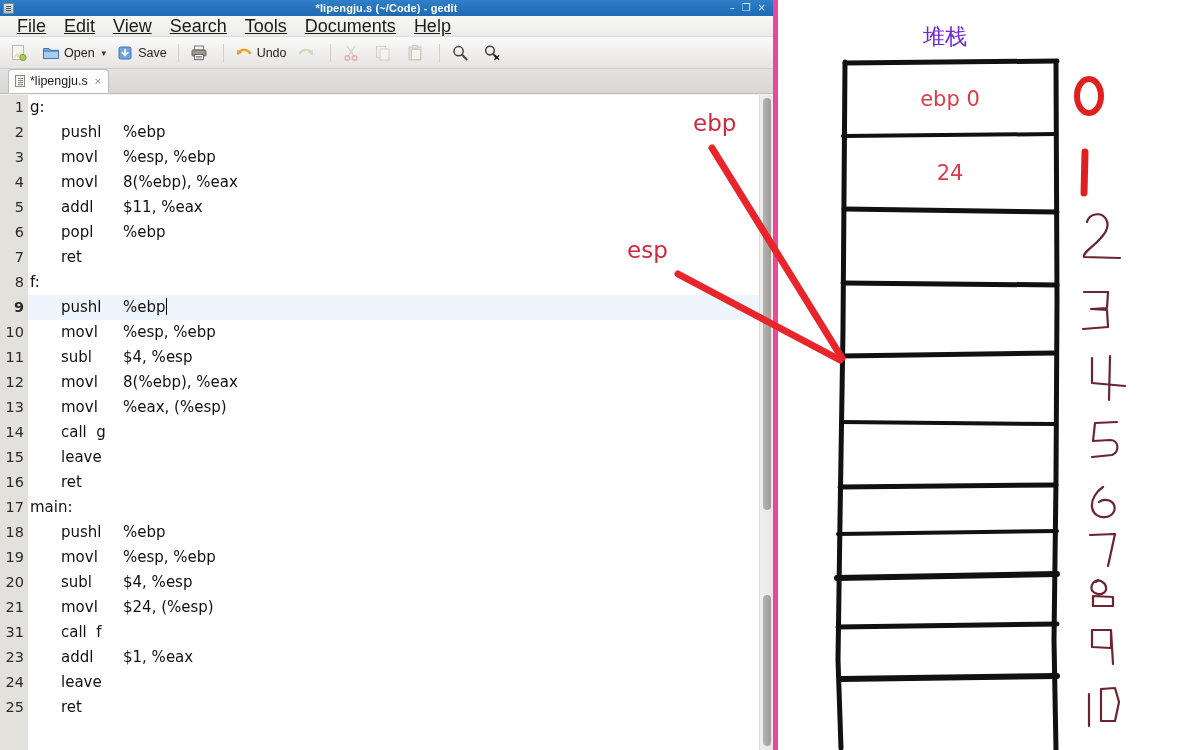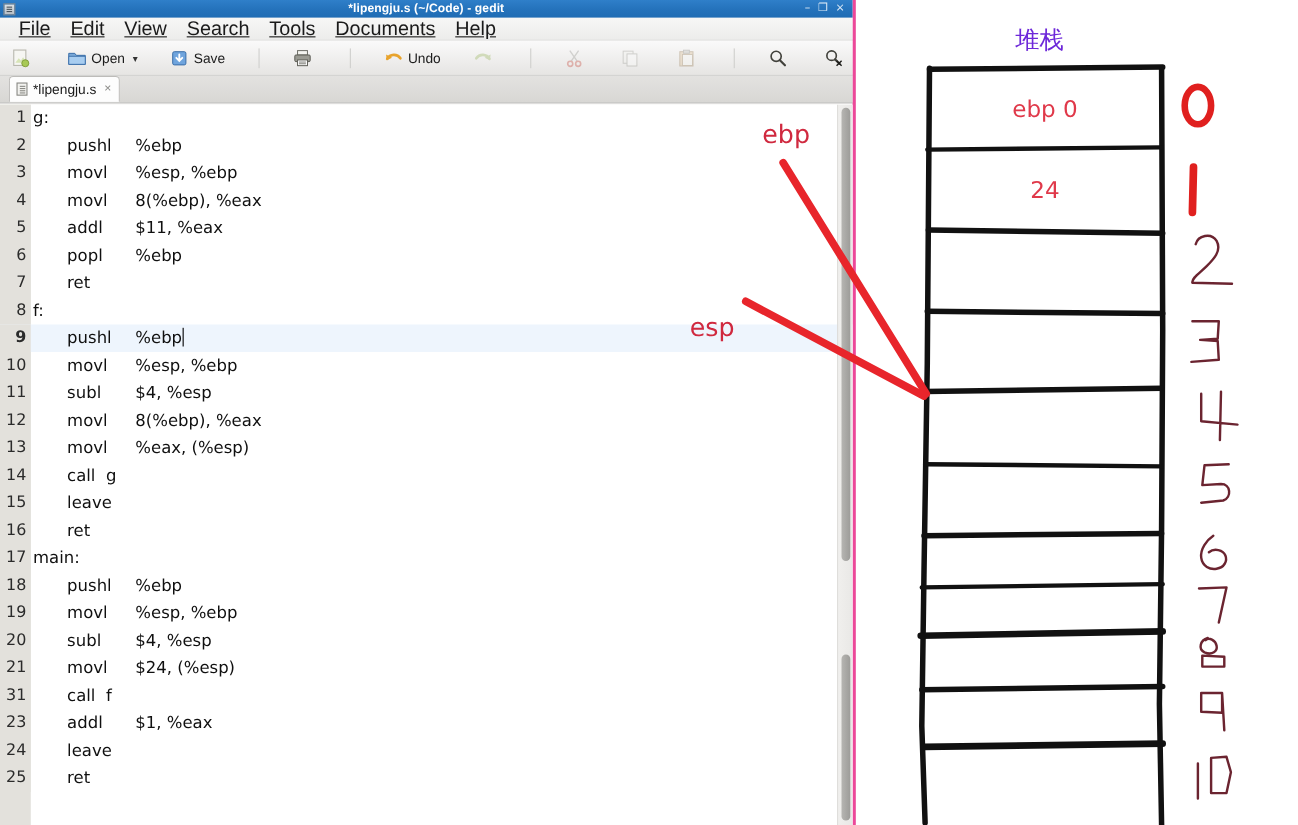--- a/index.html
+++ b/index.html
@@ -11,21 +11,21 @@
     font-family: "Liberation Sans", sans-serif;
     overflow: hidden;
   }
   #root { position: relative; width: 1180px; height: 750px; background:#fff; }
 
   
   #gedit-window {
     position: absolute; left: 0; top: 0;
     width: 778px; height: 750px;
     background: #f4f4f3;
-    border-right: 3px solid #ec4899;
+    border-right: 5px solid #ec4899;
   }
 
   
   #titlebar {
     position: relative;
     height: 16px;
     background: linear-gradient(to bottom, #2f7fc9 0%, #2573bc 50%, #1f6cb4 100%);
     display: flex; align-items: center;
     padding: 0 3px;
   }
@@ -70,21 +70,21 @@
     white-space: nowrap;
   }
   #menubar .mi span.ul { text-decoration: underline; }
 
   
   #toolbar {
     height: 32px;
     background: linear-gradient(to bottom,#fafafa,#eeedec 60%,#e6e5e3);
     border-bottom: 1px solid #cfcfcd;
     display: flex; align-items: center;
-    padding-left: 6px; gap: 2px; justify-content: space-between;
+    padding-left: 6px; gap: 2px;
   }
   .tb-item { display:flex; align-items:center; gap:4px; padding: 2px 4px; height:26px; }
   .tb-item .lbl { font-size: 12.5px; color:#1c1c1c; }
   .tb-sep { width:1px; height:18px; background:#cfcfcd; margin:0 5px; }
   .tb-caret { font-size:9px; color:#333; margin-left:3px; }
   .icon { width:18px; height:18px; display:inline-block; position:relative; flex:0 0 auto;}
   .ic-dim { opacity: 0.32; }
 
   
   #tabbar {
@@ -515,15 +515,15 @@
       <path d="M1092 630 l0 17 l19 1 l0 -18 l-19 0 M1111 630 l2 34" stroke="#6b2430" stroke-width="2.2"></path>
 
       <path d="M1089 694 l0 32 M1101 689 l14 -1 l4 14 l-4 19 l-14 0 z" stroke="#6b2430" stroke-width="2.2"></path>
     </g>
   </svg>
 
   <div class="cell-label" style="left:870px;top:87px;width:160px;">ebp 0</div>
   <div class="cell-label" style="left:870px;top:161px;width:160px;">24</div>
 
   <div class="ptr-label" style="left:693px;top:110px;">ebp</div>
-  <div class="ptr-label" style="left:627px;top:237px;margin-top:48px;">esp</div>
+  <div class="ptr-label" style="left:627px;top:237px;">esp</div>
 
 </div>
 
 </body></html>

